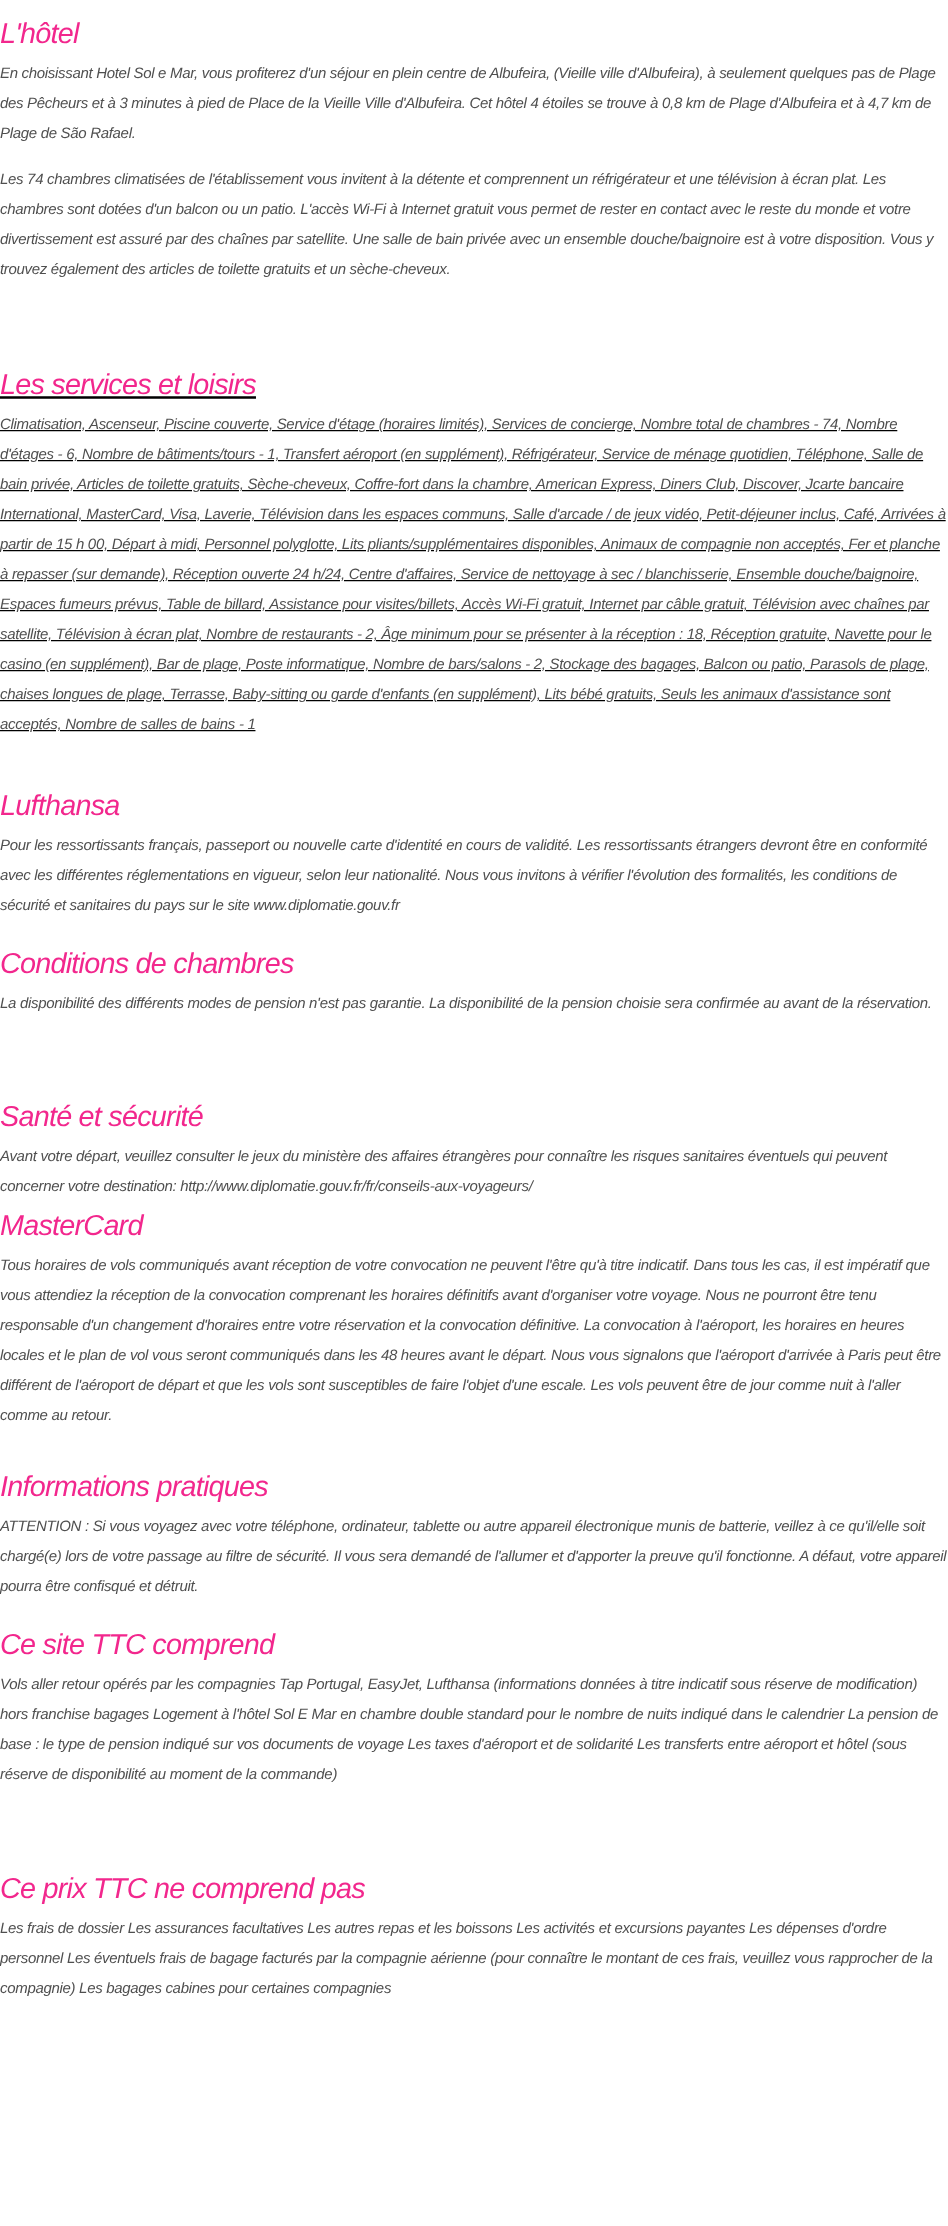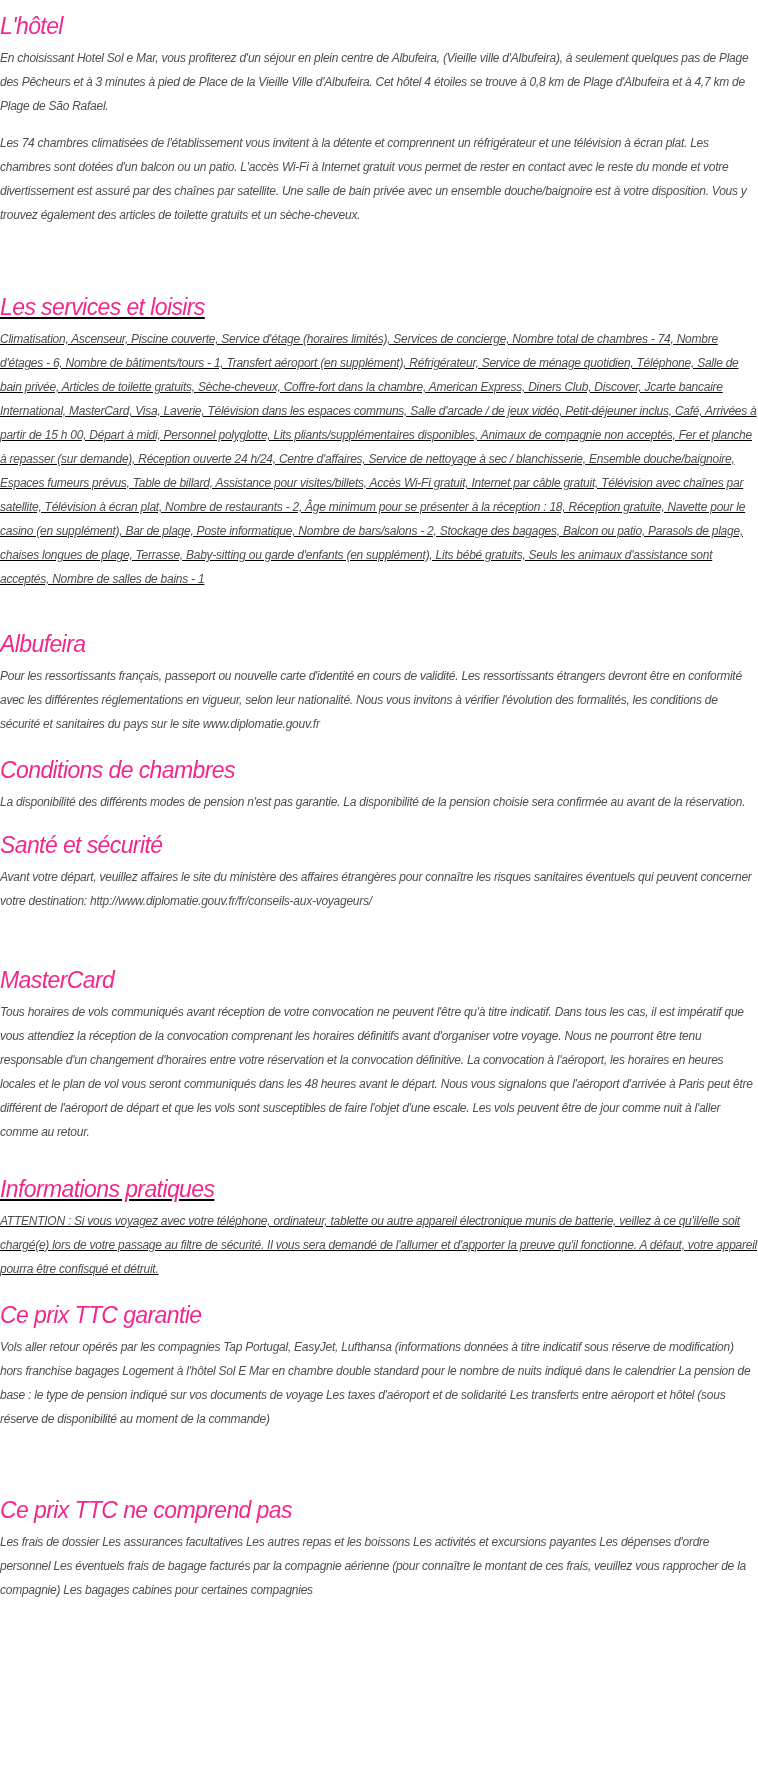--- a/index.html
+++ b/index.html
@@ -56,46 +56,46 @@
   <div class="section" style="top:125px;">
     <p>Les 74 chambres climatisées de l'établissement vous invitent à la détente et comprennent un réfrigérateur et une télévision à écran plat. Les chambres sont dotées d'un balcon ou un patio. L'accès Wi-Fi à Internet gratuit vous permet de rester en contact avec le reste du monde et votre divertissement est assuré par des chaînes par satellite. Une salle de bain privée avec un ensemble douche/baignoire est à votre disposition. Vous y trouvez également des articles de toilette gratuits et un sèche-cheveux.</p>
   </div>
 
   <div class="section" style="top:293px;text-decoration:underline;">
     <h2>Les services et loisirs</h2>
     <p>Climatisation, Ascenseur, Piscine couverte, Service d'étage (horaires limités), Services de concierge, Nombre total de chambres - 74, Nombre d'étages - 6, Nombre de bâtiments/tours - 1, Transfert aéroport (en supplément), Réfrigérateur, Service de ménage quotidien, Téléphone, Salle de bain privée, Articles de toilette gratuits, Sèche-cheveux, Coffre-fort dans la chambre, American Express, Diners Club, Discover, Jcarte bancaire International, MasterCard, Visa, Laverie, Télévision dans les espaces communs, Salle d'arcade / de jeux vidéo, Petit-déjeuner inclus, Café, Arrivées à partir de 15 h 00, Départ à midi, Personnel polyglotte, Lits pliants/supplémentaires disponibles, Animaux de compagnie non acceptés, Fer et planche à repasser (sur demande), Réception ouverte 24 h/24, Centre d'affaires, Service de nettoyage à sec / blanchisserie, Ensemble douche/baignoire, Espaces fumeurs prévus, Table de billard, Assistance pour visites/billets, Accès Wi-Fi gratuit, Internet par câble gratuit, Télévision avec chaînes par satellite, Télévision à écran plat, Nombre de restaurants - 2, Âge minimum pour se présenter à la réception : 18, Réception gratuite, Navette pour le casino (en supplément), Bar de plage, Poste informatique, Nombre de bars/salons - 2, Stockage des bagages, Balcon ou patio, Parasols de plage, chaises longues de plage, Terrasse, Baby-sitting ou garde d'enfants (en supplément), Lits bébé gratuits, Seuls les animaux d'assistance sont acceptés, Nombre de salles de bains - 1</p>
   </div>
 
   <div class="section" style="top:630px;">
-    <h2>Albufeira</h2>
+    <h2>Lufthansa</h2>
     <p>Pour les ressortissants français, passeport ou nouvelle carte d'identité en cours de validité. Les ressortissants étrangers devront être en conformité avec les différentes réglementations en vigueur, selon leur nationalité. Nous vous invitons à vérifier l'évolution des formalités, les conditions de sécurité et sanitaires du pays sur le site www.diplomatie.gouv.fr</p>
   </div>
 
   <div class="section" style="top:756px;">
     <h2>Conditions de chambres</h2>
     <p>La disponibilité des différents modes de pension n'est pas garantie. La disponibilité de la pension choisie sera confirmée au avant de la réservation.</p>
   </div>
 
-  <div class="section" style="top:831px;">
+  <div class="section" style="top:879px;">
     <h2>Santé et sécurité</h2>
-    <p>Avant votre départ, veuillez affaires le site du ministère des affaires étrangères pour connaître les risques sanitaires éventuels qui peuvent concerner votre destination: http://www.diplomatie.gouv.fr/fr/conseils-aux-voyageurs/</p>
+    <p>Avant votre départ, veuillez consulter le jeux du ministère des affaires étrangères pour connaître les risques sanitaires éventuels qui peuvent concerner votre destination: http://www.diplomatie.gouv.fr/fr/conseils-aux-voyageurs/</p>
   </div>
 
   <div class="section" style="top:966px;">
     <h2>MasterCard</h2>
     <p>Tous horaires de vols communiqués avant réception de votre convocation ne peuvent l'être qu'à titre indicatif. Dans tous les cas, il est impératif que vous attendiez la réception de la convocation comprenant les horaires définitifs avant d'organiser votre voyage. Nous ne pourront être tenu responsable d'un changement d'horaires entre votre réservation et la convocation définitive. La convocation à l'aéroport, les horaires en heures locales et le plan de vol vous seront communiqués dans les 48 heures avant le départ. Nous vous signalons que l'aéroport d'arrivée à Paris peut être différent de l'aéroport de départ et que les vols sont susceptibles de faire l'objet d'une escale. Les vols peuvent être de jour comme nuit à l'aller comme au retour.</p>
   </div>
 
-  <div class="section" style="top:1175px;text-decoration:underline;">
+  <div class="section" style="top:1175px;">
     <h2>Informations pratiques</h2>
     <p>ATTENTION : Si vous voyagez avec votre téléphone, ordinateur, tablette ou autre appareil électronique munis de batterie, veillez à ce qu'il/elle soit chargé(e) lors de votre passage au filtre de sécurité. Il vous sera demandé de l'allumer et d'apporter la preuve qu'il fonctionne. A défaut, votre appareil pourra être confisqué et détruit.</p>
   </div>
 
   <div class="section" style="top:1301px;">
-    <h2>Ce prix TTC garantie</h2>
+    <h2>Ce site TTC comprend</h2>
     <p>Vols aller retour opérés par les compagnies Tap Portugal, EasyJet, Lufthansa (informations données à titre indicatif sous réserve de modification) hors franchise bagages Logement à l'hôtel Sol E Mar en chambre double standard pour le nombre de nuits indiqué dans le calendrier La pension de base : le type de pension indiqué sur vos documents de voyage Les taxes d'aéroport et de solidarité Les transferts entre aéroport et hôtel (sous réserve de disponibilité au moment de la commande)</p>
   </div>
 
   <div class="section" style="top:1496px;">
     <h2>Ce prix TTC ne comprend pas</h2>
     <p>Les frais de dossier Les assurances facultatives Les autres repas et les boissons Les activités et excursions payantes Les dépenses d'ordre personnel Les éventuels frais de bagage facturés par la compagnie aérienne (pour connaître le montant de ces frais, veuillez vous rapprocher de la compagnie) Les bagages cabines pour certaines compagnies</p>
   </div>
 
 </div>
 

